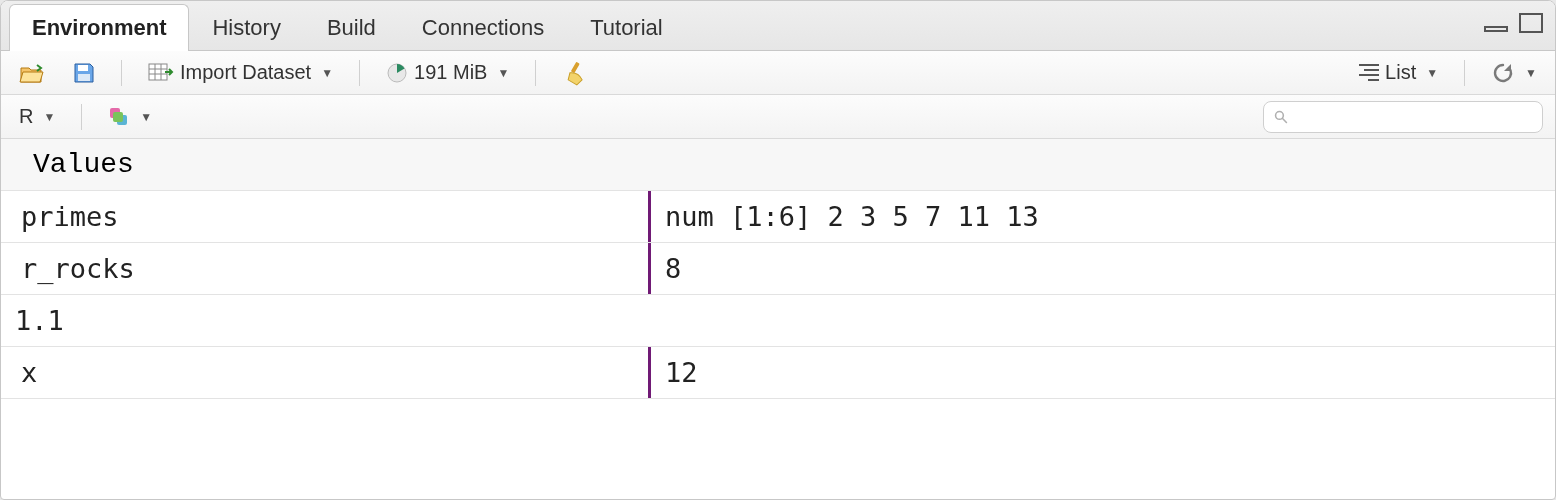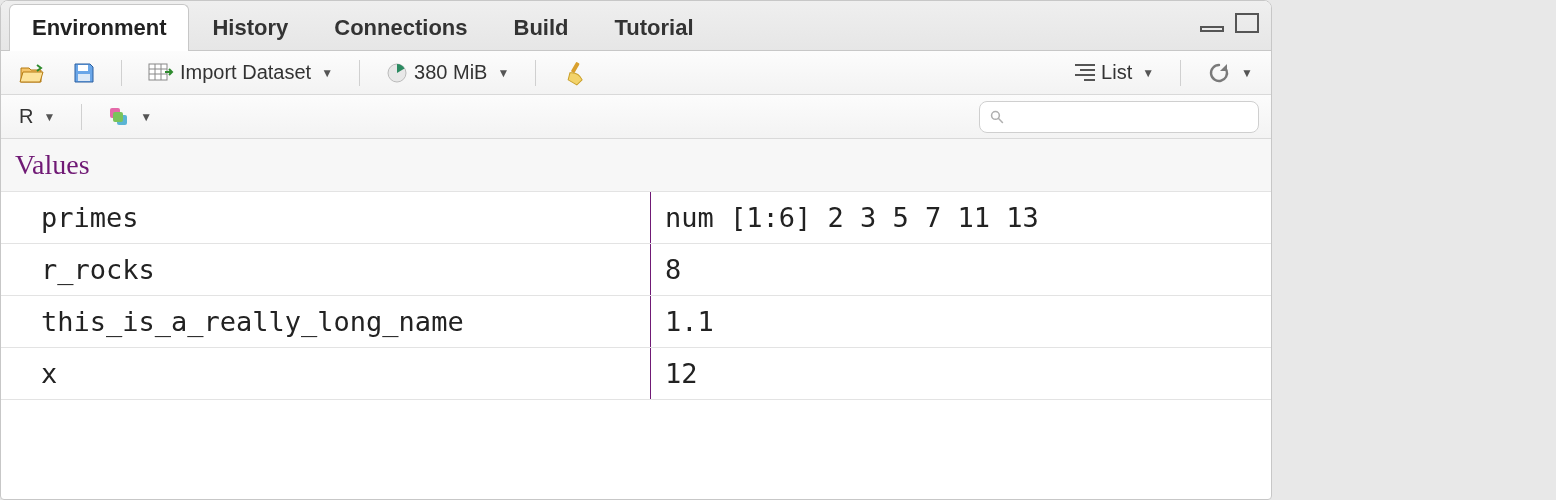--- a/index.html
+++ b/index.html
@@ -4,21 +4,21 @@
 <style>
   * { box-sizing: border-box; }
   body {
     margin: 0;
     font-family: "Lucida Grande", "Segoe UI", Arial, sans-serif;
     font-size: 18px;
     background: #e8e8e8;
     color: #222;
   }
   .pane {
-    width: 1272px;
+    width: 1556px;
     height: 500px;
     background: #fff;
     border: 1px solid #c7c7c7;
     border-radius: 8px 8px 4px 4px;
     overflow: hidden;
     display: flex;
     flex-direction: column;
   }
   
   .tabstrip {
@@ -33,21 +33,20 @@
   .tab {
     padding: 10px 22px 10px 22px;
     font-size: 22px;
     color: #333;
     cursor: pointer;
     border: 1px solid transparent;
     border-bottom: none;
     margin-right: 0px;
     margin-bottom: -1px;
     border-radius: 6px 6px 0 0;
-    font-weight: bold;
   }
   .tab.active {
     background: #fff;
     border-color: #c7c7c7;
     font-weight: 600;
     color: #222;
   }
   .tabstrip-right {
     position: absolute;
     right: 10px;
@@ -106,42 +105,42 @@
   }
   .search-box input {
     border: none;
     outline: none;
     font-size: 18px;
     flex: 1;
     background: transparent;
   }
   
   .section-header {
-    font-family: Liberation Serif, serif;
+    font-family: Liberation Mono, monospace;
     font-size: 28px;
-    color: #701a75;
-    padding: 10px 14px;
+    color: #000000;
+    padding: 10px 32px;
     background: #f7f7f7;
     border-bottom: 1px solid #e3e3e3;
   }
   .vars {
     flex: 1;
     overflow: auto;
   }
   .var-row {
     display: flex;
     border-bottom: 1px solid #e3e3e3;
     font-family: ui-monospace, "SFMono-Regular", Menlo, Consolas, monospace;
     font-size: 27px;
     background: #fff;
   }
   .var-name {
     width: 650px;
-    padding: 10px 14px 10px 40px;
-    border-right: 1px solid #701a75;
+    padding: 10px 14px 10px 20px;
+    border-right: 3px solid #701a75;
     white-space: nowrap;
     overflow: hidden;
     text-overflow: ellipsis;
   }
   .var-value {
     flex: 1;
     padding: 10px 14px;
     white-space: pre;
   }
   .hlines-icon {
@@ -158,22 +157,22 @@
   .hlines-icon span:nth-child(4){width:55%}
 </style>
 </head>
 <body>
 
 <div class="pane">
 
   <div class="tabstrip">
     <div class="tab active">Environment</div>
     <div class="tab">History</div>
+    <div class="tab">Build</div>
     <div class="tab">Connections</div>
-    <div class="tab">Build</div>
     <div class="tab">Tutorial</div>
     <div class="tabstrip-right">
       <span>
         <svg width="28" height="20" viewBox="0 0 28 20">
             <rect x="2" y="14" width="22" height="4" fill="none" stroke="#555" stroke-width="2"></rect>
           </svg>
       </span>
       <span>
         <svg width="28" height="24" viewBox="0 0 28 24">
             <rect x="3" y="3" width="22" height="18" fill="none" stroke="#555" stroke-width="2"></rect>
@@ -209,21 +208,21 @@
       </svg>
       <span>Import Dataset</span>
       <span class="dropdown-caret">▼</span>
     </span>
     <div class="sep"></div>
     <span class="btn">
       <svg width="22" height="22" viewBox="0 0 22 22">
         <circle cx="11" cy="11" r="9" fill="#e8e8e8" stroke="#bbb" stroke-width="1"></circle>
         <path d="M11 11 L11 2 A9 9 0 0 1 18.5 6.5 Z" fill="#2b8a61"></path>
       </svg>
-      <span>380 MiB</span>
+      <span>191 MiB</span>
       <span class="dropdown-caret">▼</span>
     </span>
     <div class="sep"></div>
     <span class="btn" title="Clear">
       <svg width="26" height="26" viewBox="0 0 26 26">
         <rect x="11" y="2" width="4" height="11" rx="1" fill="#d9a02e" transform="rotate(30 13 8)"></rect>
         <path d="M6 16 q7 -5 14 0 l-2 7 h-10z" fill="#f3d36b" stroke="#caa02a" stroke-width="1" transform="rotate(30 13 18)"></path>
       </svg>
     </span>
     <div class="toolbar-spacer"></div>
@@ -276,21 +275,20 @@
   <div class="vars">
     <div class="var-row">
       <div class="var-name">primes</div>
       <div class="var-value">num [1:6] 2 3 5 7 11 13</div>
     </div>
     <div class="var-row">
       <div class="var-name">r_rocks</div>
       <div class="var-value">8</div>
     </div>
     <div class="var-row">
-      <div class="var-name">this_is_a_really_long_name</div>
       <div class="var-value">1.1</div>
     </div>
     <div class="var-row">
       <div class="var-name">x</div>
       <div class="var-value">12</div>
     </div>
   </div>
 
 </div>
 

